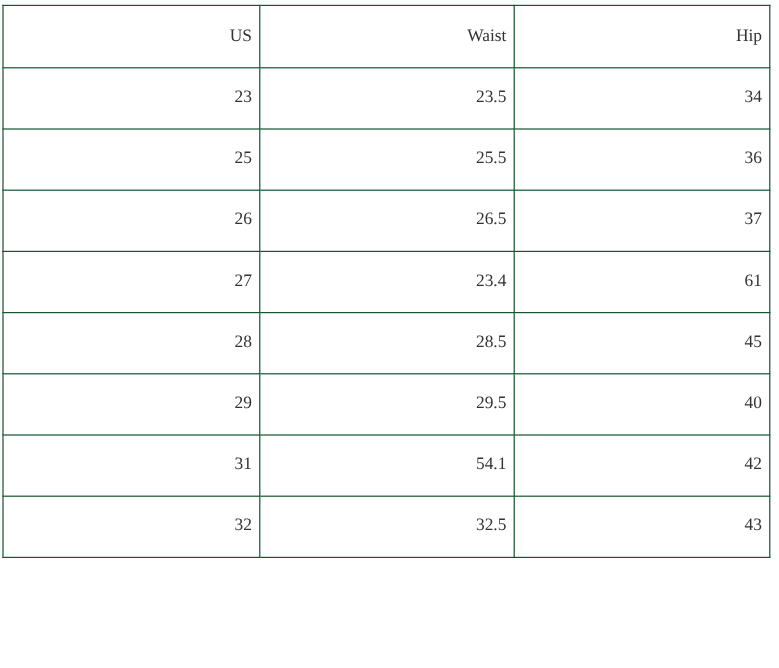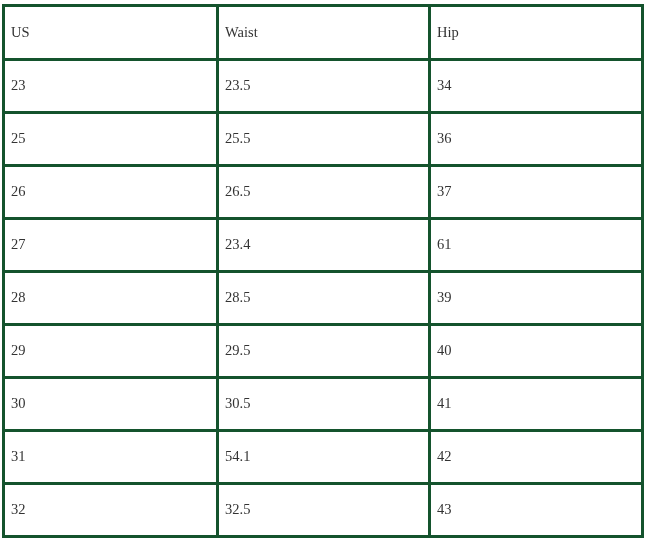--- a/index.html
+++ b/index.html
@@ -37,24 +37,24 @@
     width: 639px;
     background: #ffffff;
   }
 
   table.size-chart col.col-us    { width: 214px; }
   table.size-chart col.col-waist { width: 212px; }
   table.size-chart col.col-hip   { width: 213px; }
 
   table.size-chart th,
   table.size-chart td {
-    border: 3px solid #14532d;
+    border: 1px solid #14532d;
     height: 50px;
     padding: 0 6px;
-    text-align: left;
+    text-align: right;
     vertical-align: middle;
     font-weight: normal;
     font-size: 14.5px;
     line-height: 1.2;
     color: #333333;
     font-family: "Liberation Serif", "DejaVu Serif", serif;
     white-space: nowrap;
     overflow: hidden;
   }
 
@@ -100,31 +100,26 @@
           <td>37</td>
         </tr>
         <tr>
           <td>27</td>
           <td>23.4</td>
           <td>61</td>
         </tr>
         <tr>
           <td>28</td>
           <td>28.5</td>
-          <td>39</td>
+          <td>45</td>
         </tr>
         <tr>
           <td>29</td>
           <td>29.5</td>
           <td>40</td>
-        </tr>
-        <tr>
-          <td>30</td>
-          <td>30.5</td>
-          <td>41</td>
         </tr>
         <tr>
           <td>31</td>
           <td>54.1</td>
           <td>42</td>
         </tr>
         <tr>
           <td>32</td>
           <td>32.5</td>
           <td>43</td>

